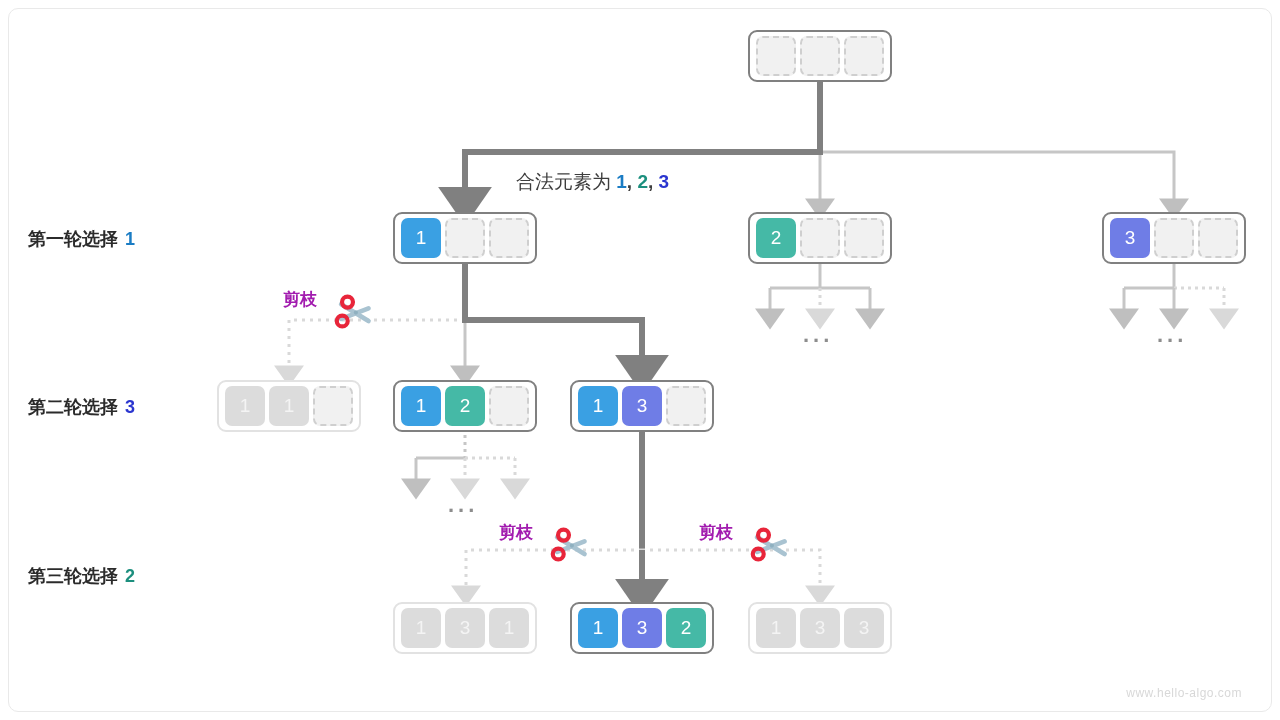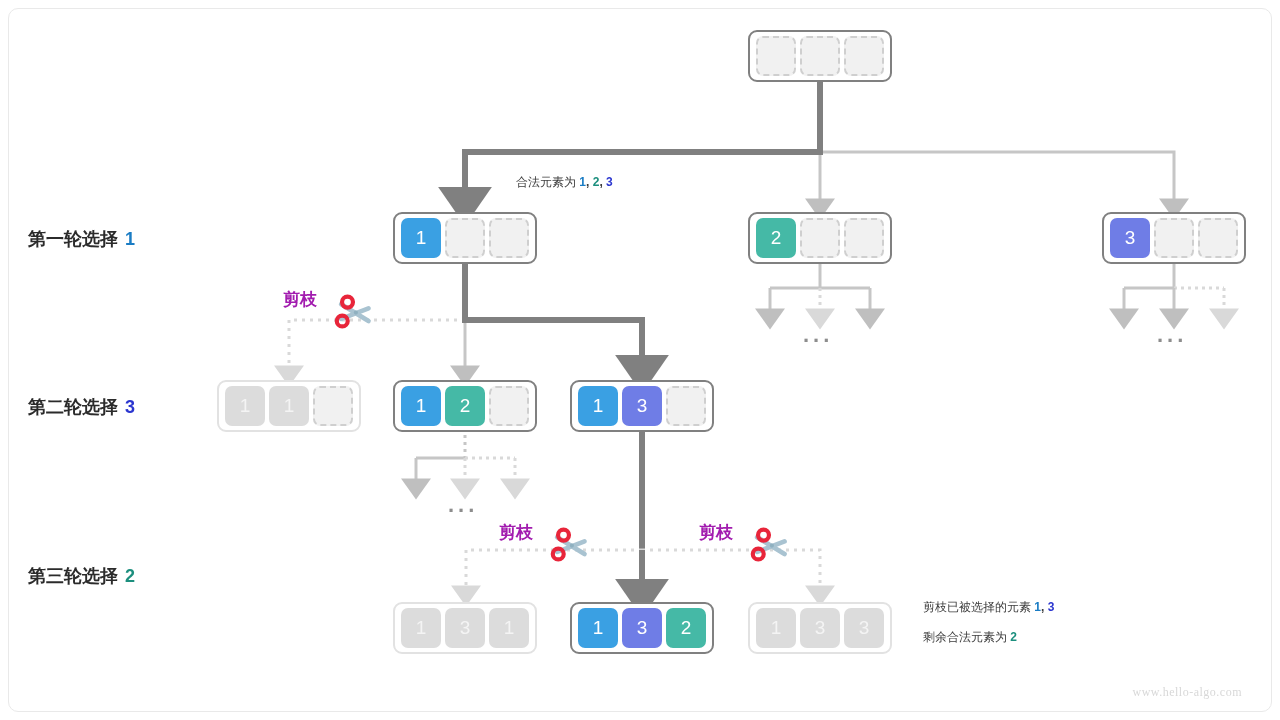--- a/index.html
+++ b/index.html
@@ -38,38 +38,38 @@
   .cell.c3{background:#6f7de6;}
 
   
   .rowlabel{
     position:absolute;font-size:18px;font-weight:bold;color:#2b2b2b;
     white-space:nowrap;
   }
   .rowlabel .v{margin-left:7px;}
 
   
-  .note{position:absolute;font-size:12px;color:#3d3d3d;white-space:nowrap;line-height:30px;}
+  .note{position:absolute;font-size:19px;color:#3d3d3d;white-space:nowrap;line-height:30px;}
   .n1{color:#1a7cc4;font-weight:bold;}
   .n2{color:#1c8f7e;font-weight:bold;}
   .n3{color:#2a35cf;font-weight:bold;}
   .sep{color:#3d3d3d;font-weight:bold;}
 
   
   .prune{
     position:absolute;font-size:17px;font-weight:bold;color:#a21caf;white-space:nowrap;
   }
   .scissors{position:absolute;}
 
   
   .dots{position:absolute;font-size:22px;letter-spacing:4px;color:#8d8d8d;font-weight:bold;}
 
   .footer{
     position:absolute;right:38px;bottom:20px;
-    font-family:Liberation Serif, serif;
+    font-family:Liberation Sans, sans-serif;
     font-size:12px;color:#d8d8d8;letter-spacing:.5px;
   }
 </style>
 </head>
 <body>
 
 <div id="stage">
   <div class="frame"></div>
 
   <svg class="edges">
@@ -238,31 +238,20 @@
   </div>
 
   <div class="note" style="left:516px;top:167px;">
     <span>合法元素为</span>
     <span class="n1">1</span><span class="sep">,</span>
     <span class="n2">2</span><span class="sep">,</span>
     <span class="n3">3</span>
   </div>
 
 
-  <div class="note" style="left:923px;top:592px;">
-    <div>
-      <span>剪枝已被选择的元素</span>
-      <span class="n1">1</span><span class="sep">,</span>
-      <span class="n3">3</span>
-    </div>
-    <div>
-      <span>剩余合法元素为</span>
-      <span class="n2">2</span>
-    </div>
-  </div>
 
   <div class="prune" style="left:283px;top:288px;">剪枝</div>
   <div class="prune" style="left:499px;top:521px;">剪枝</div>
   <div class="prune" style="left:699px;top:521px;">剪枝</div>
 
   <div class="dots" style="left:803px;top:322px;">...</div>
   <div class="dots" style="left:1157px;top:322px;">...</div>
   <div class="dots" style="left:448px;top:492px;">...</div>
 
   <div class="footer">www.hello-algo.com</div>

